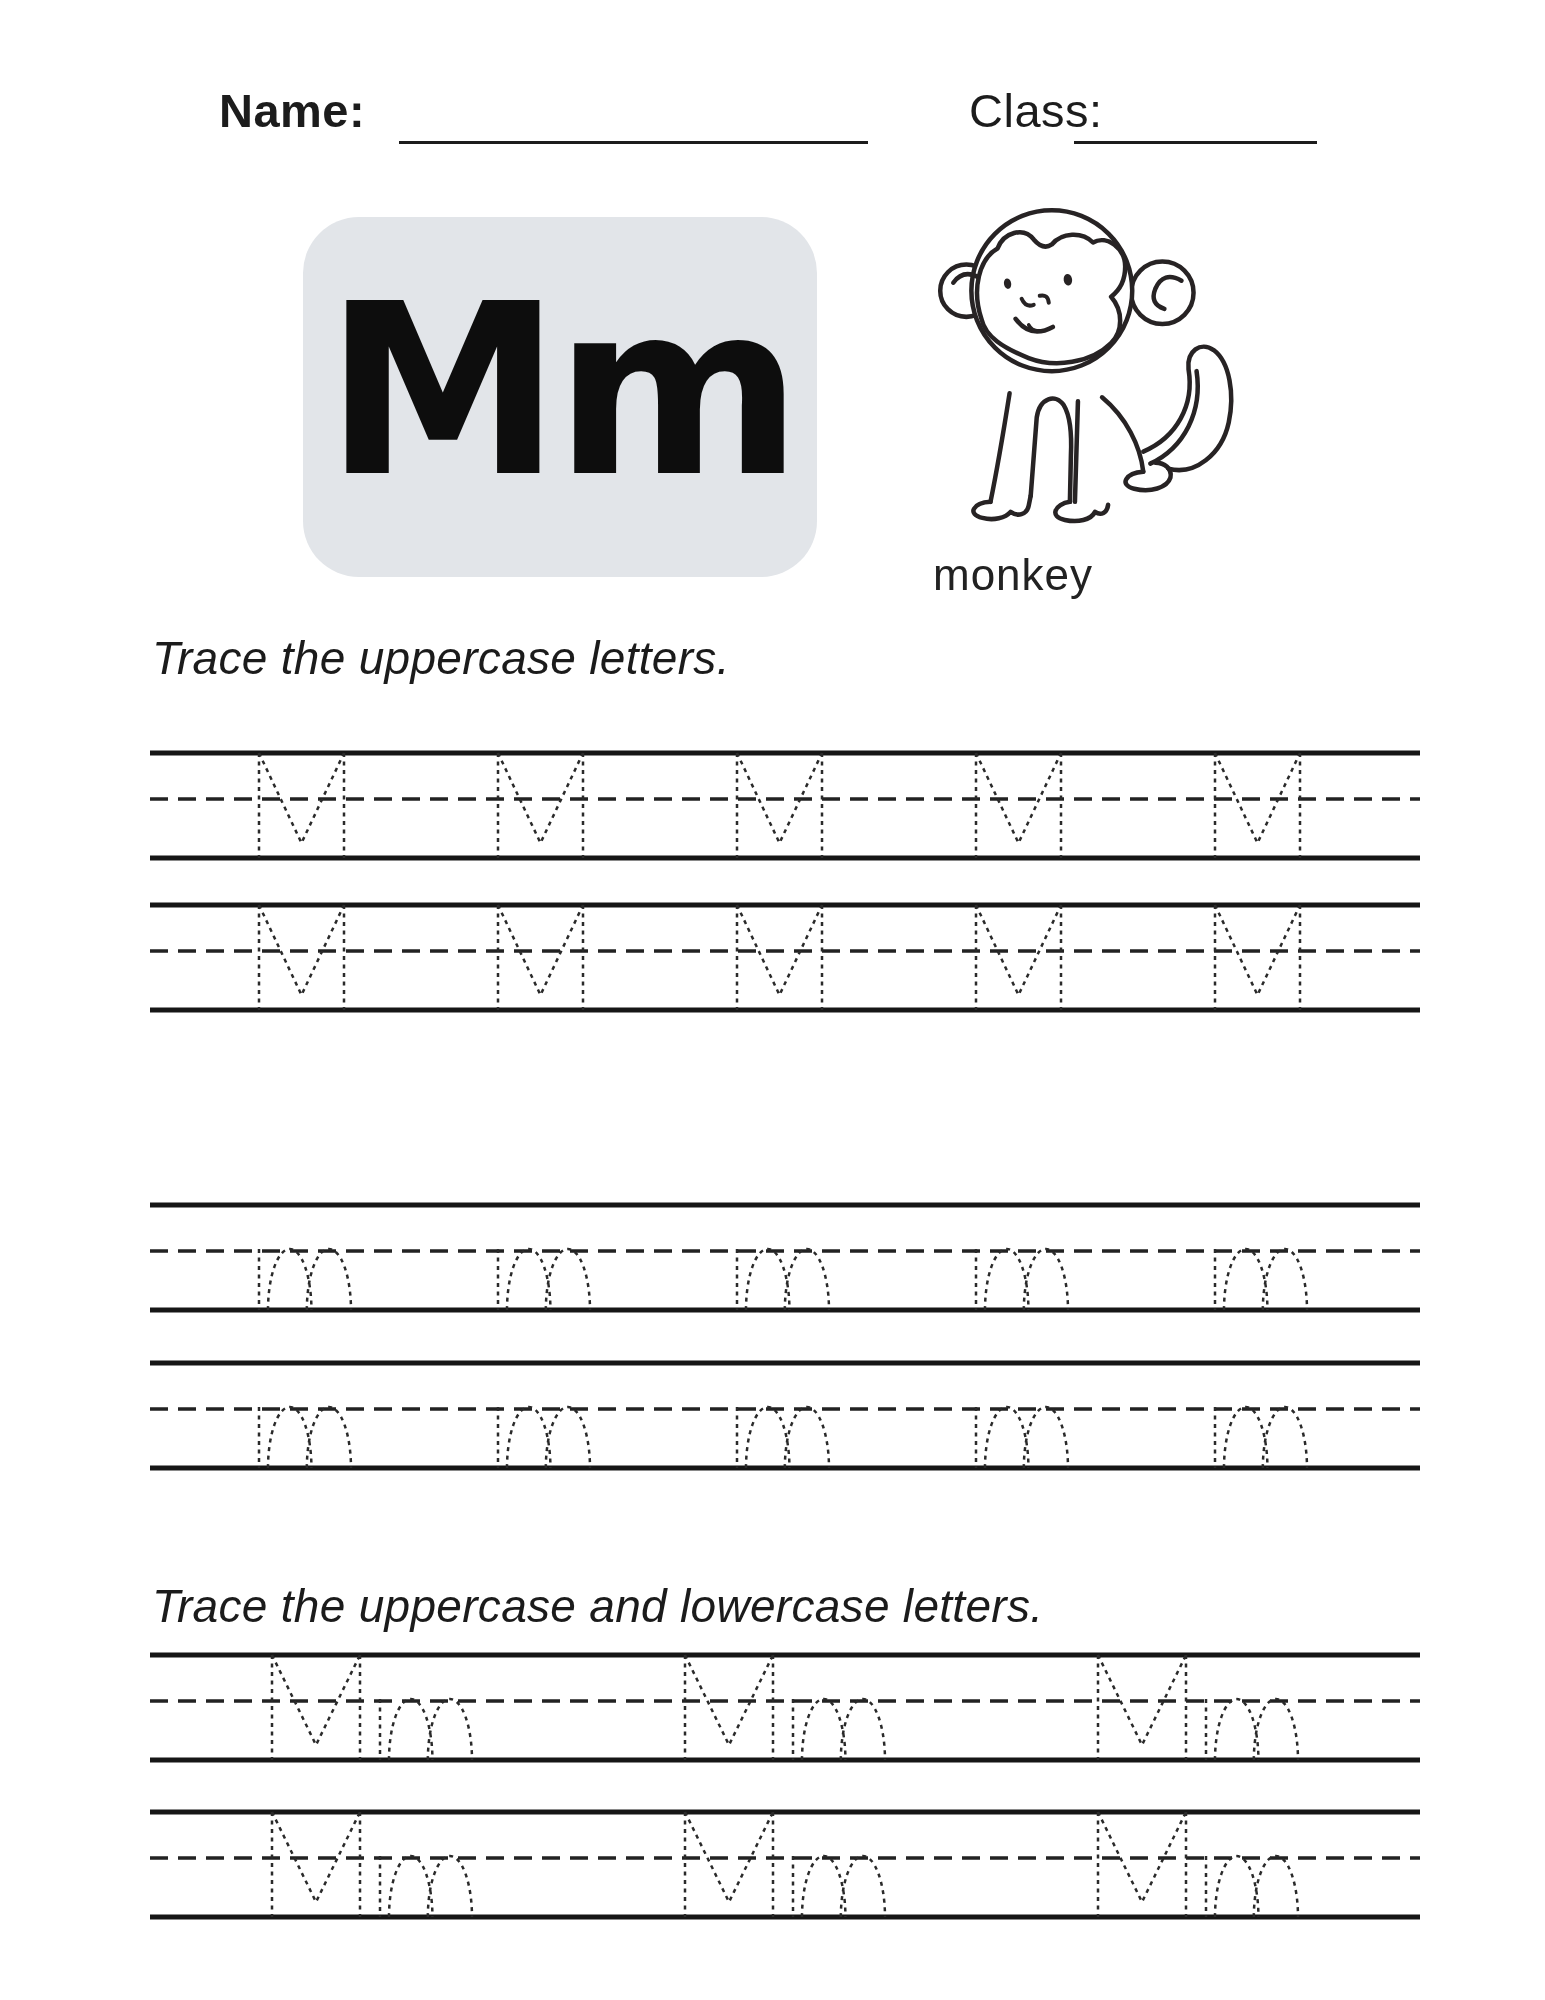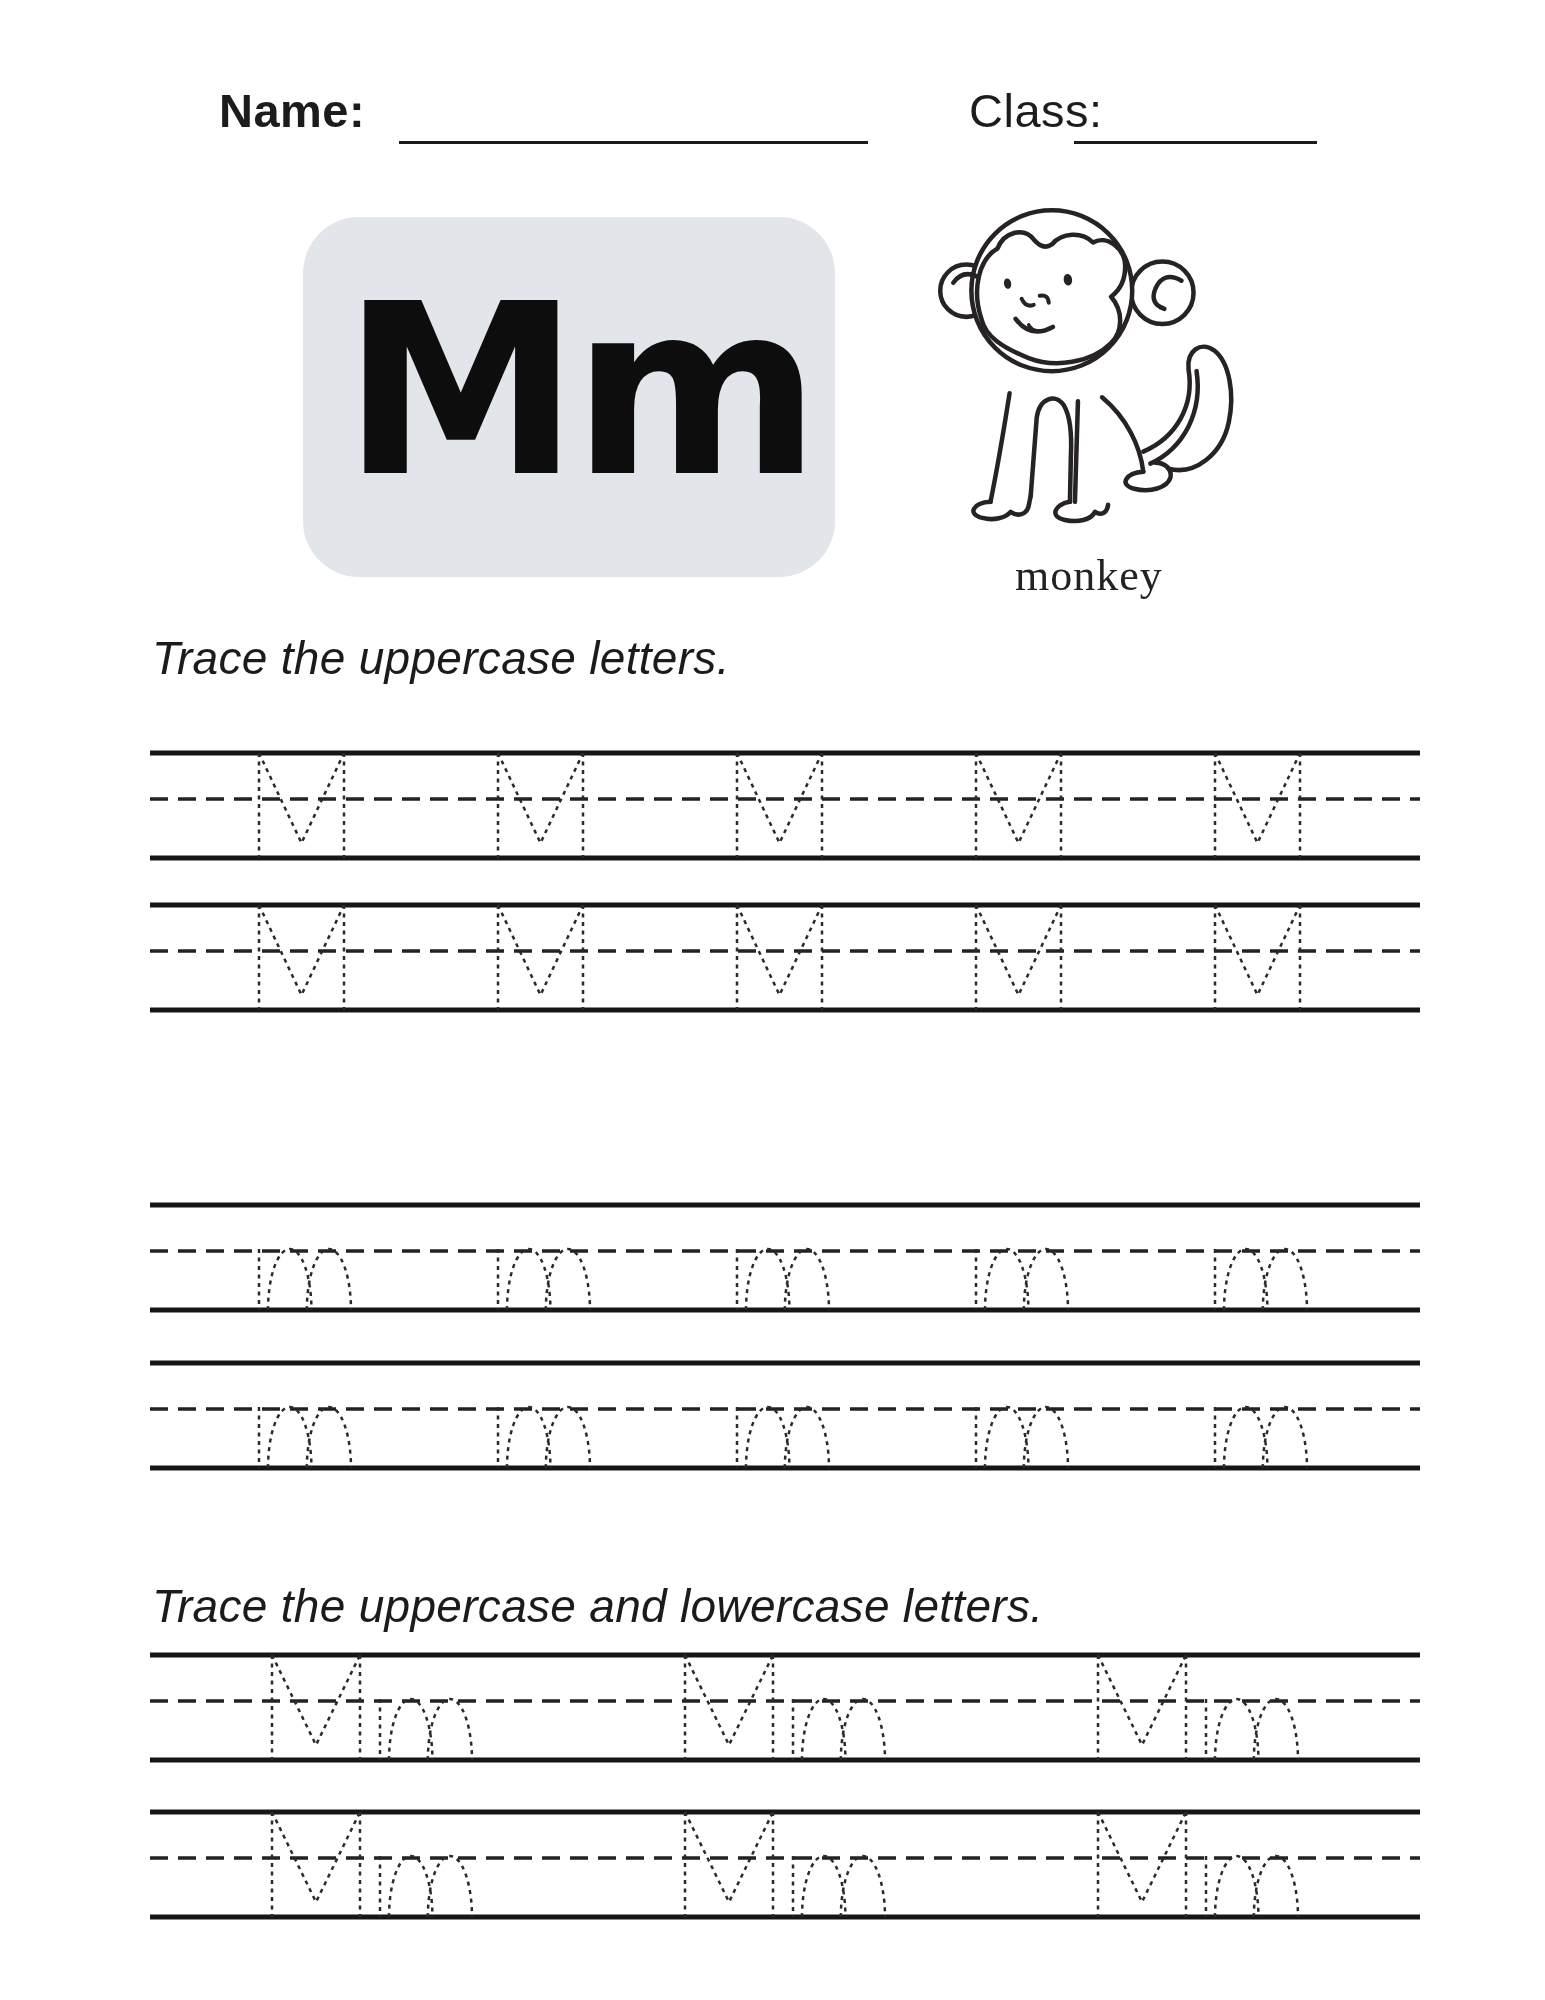--- a/index.html
+++ b/index.html
@@ -17,35 +17,34 @@
     font-size:47px;line-height:54px;font-weight:500;
     color:#1c1c1c;letter-spacing:.5px;
     white-space:nowrap;
   }
   .hdr-line{
     position:absolute;height:0;border-top:3px solid #1c1c1c;
   }
   .letter-card{
     position:absolute;left:303px;top:217px;width:514px;height:360px;
     background:var(--card-bg,#e2e5e9);border-radius:56px;
-    display:flex;align-items:center;justify-content:center;padding-left:18px;
+    display:flex;align-items:center;justify-content:center;
   }
   .letter-card-text{
     font-family:"DejaVu Sans",sans-serif;
     font-weight:700;font-size:238px;letter-spacing:-7px;
     color:#0d0d0d;line-height:1;transform:translateY(-6px);
   }
   .mascot{
     position:absolute;left:933px;top:150px;width:312px;height:384px;
   }
   .mascot svg{display:block;width:100%;height:100%;}
   .mascot-label{
     position:absolute;left:933px;top:550px;width:312px;
-    text-align:center;
-    font-family:Liberation Serif, serif;
+    font-family:Liberation Sans, sans-serif;
     font-size:44px;color:#222;letter-spacing:1px;
   }
   .instruction{
     position:absolute;left:152px;
     font-size:46px;line-height:53px;font-weight:500;
     color:#1b1b1b;letter-spacing:.3px;white-space:nowrap;font-style:italic;
   }
   #heading-upper{top:632px;}
   #heading-lower{top:1113px;}
   #heading-mixed{top:1557px;margin-top:23px;}

